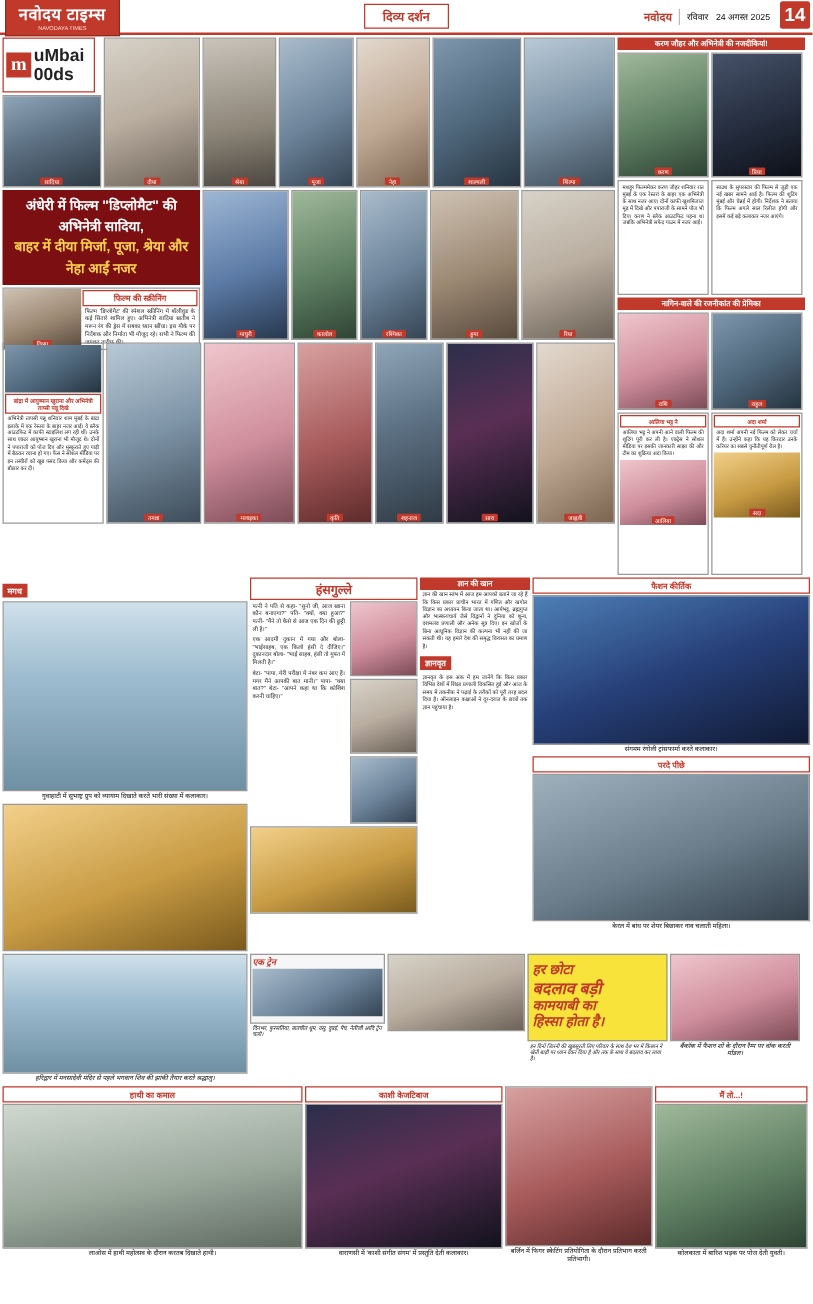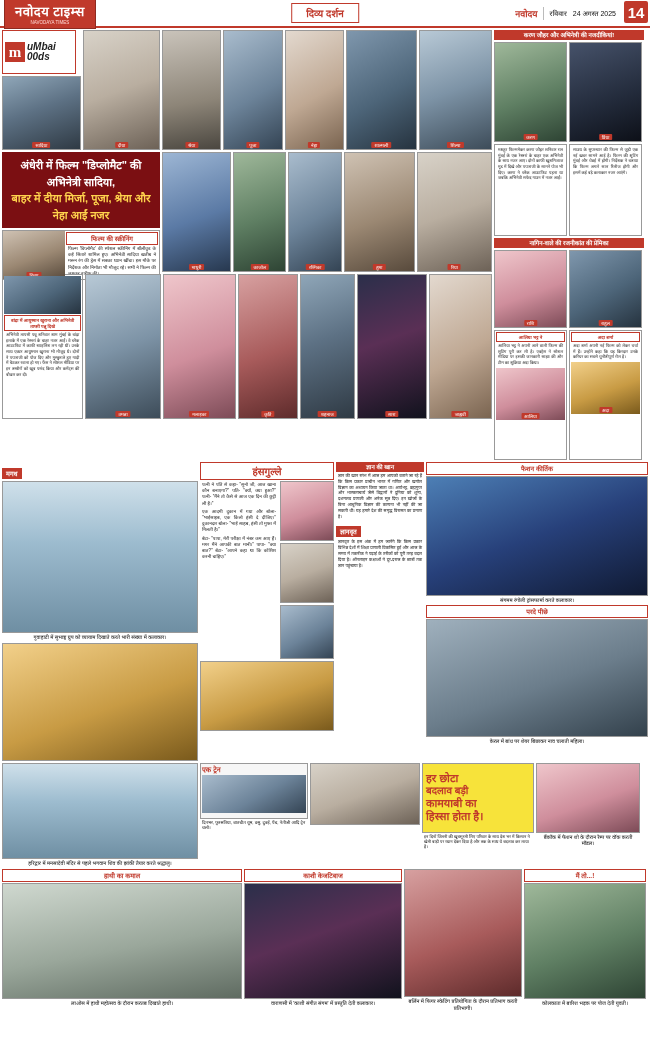--- a/index.html
+++ b/index.html
@@ -39,21 +39,21 @@
 
   
   .top{display:flex;gap:2px;padding:2px;}
   .top-left{width:490px;}
   .top-right{width:150px;}
 
   .mumbai-logo{
     width:74px;height:44px;border:1px solid #c0392b;display:flex;align-items:center;gap:2px;padding:2px;box-sizing:border-box;
   }
   .m-badge{width:20px;height:20px;background:#c0392b;color:#fff;font-size:15px;font-weight:bold;display:flex;align-items:center;justify-content:center;font-family:"Liberation Serif",serif;}
-  .m-text{font-size:10px;font-weight:bold;line-height:1.05;color:#222;font-style:italic;}
+  .m-text{font-size:14px;font-weight:bold;line-height:1.05;color:#222;}
 
   .strip{display:flex;gap:2px;}
 
   .headline-box{
     background:#7b0f12;color:#fff;padding:5px 6px;font-size:11px;font-weight:bold;line-height:1.5;text-align:center;
   }
   .headline-box .hl2{color:#ffd34d;}
 
   
   .p1{background:linear-gradient(160deg,#8fa6b8,#5d7184 45%,#2f3a44);}
@@ -290,39 +290,39 @@
           <div class="ph box pcarn" style="height:120px;margin-top:1px;"></div>
           <div class="cap cap-center">संगमम रंगोली ट्रांसफार्मा करते कलाकार।</div>
           <div class="hdr-line">परदे पीछे</div>
           <div class="ph box prain" style="height:118px;margin-top:1px;"></div>
           <div class="cap cap-center">केरल में बांध पर शेयर बिछाकर नाव चलाती महिला।</div>
         </div>
       </div>
     </div>
   </div>
 
-  <div style="display:flex;gap:2px;padding:2px;">
+  <div style="display:flex;gap:2px;padding:2px;font-style:italic;">
     <div style="width:196px;">
       <div class="ph box pcrowd" style="height:96px;"></div>
       <div class="cap cap-center">हरिद्वार में मनसादेवी मंदिर से पहले भगवान शिव की झांकी तैयार करते श्रद्धालु।</div>
     </div>
     <div style="width:108px;">
       <div class="box" style="height:56px;padding:1px;box-sizing:border-box;background:#f6f6f6;">
         <div style="font-size:7px;font-weight:bold;color:#c0392b;">एक ट्रेन</div>
         <div class="ph p4" style="height:38px;margin-top:1px;"></div>
       </div>
       <div class="cap" style="font-size:4.4px;">दिनभर, फुरसतिया, बातचीत धूम, वसु, दुबई, पेंच, नेतीजी आदि ट्रेन चलो।</div>
     </div>
     <div style="width:110px;">
       <div class="ph box p2" style="height:62px;"></div>
     </div>
     <div style="width:112px;">
       <div class="box yellow-ad" style="height:70px;padding:3px;box-sizing:border-box;display:flex;flex-direction:column;justify-content:center;">
         <div class="ad-red" style="font-size:11px;line-height:1.2;">हर छोटा</div>
-        <div class="ad-red" style="font-size:10px;line-height:1.2;">बदलाव बड़ी</div>
+        <div class="ad-red" style="font-size:13px;line-height:1.2;">बदलाव बड़ी</div>
         <div class="ad-red" style="font-size:11px;line-height:1.2;">कामयाबी का</div>
         <div class="ad-red" style="font-size:11px;line-height:1.2;">हिस्सा होता है।</div>
       </div>
       <div class="cap" style="font-size:4.2px;">इन दिनों जितनी की खूबसूरती लिए परिवार के साथ देश भर में किसान ने खेती बाड़ी पर ध्यान देकर दिया है और तक के साथ ये बदलाव कर लाया है।</div>
     </div>
     <div style="width:104px;">
       <div class="ph box ppink" style="height:70px;"></div>
       <div class="cap cap-center">बैंकॉक में फैशन शो के दौरान रैम्प पर वॉक करती मॉडल।</div>
     </div>
   </div>

